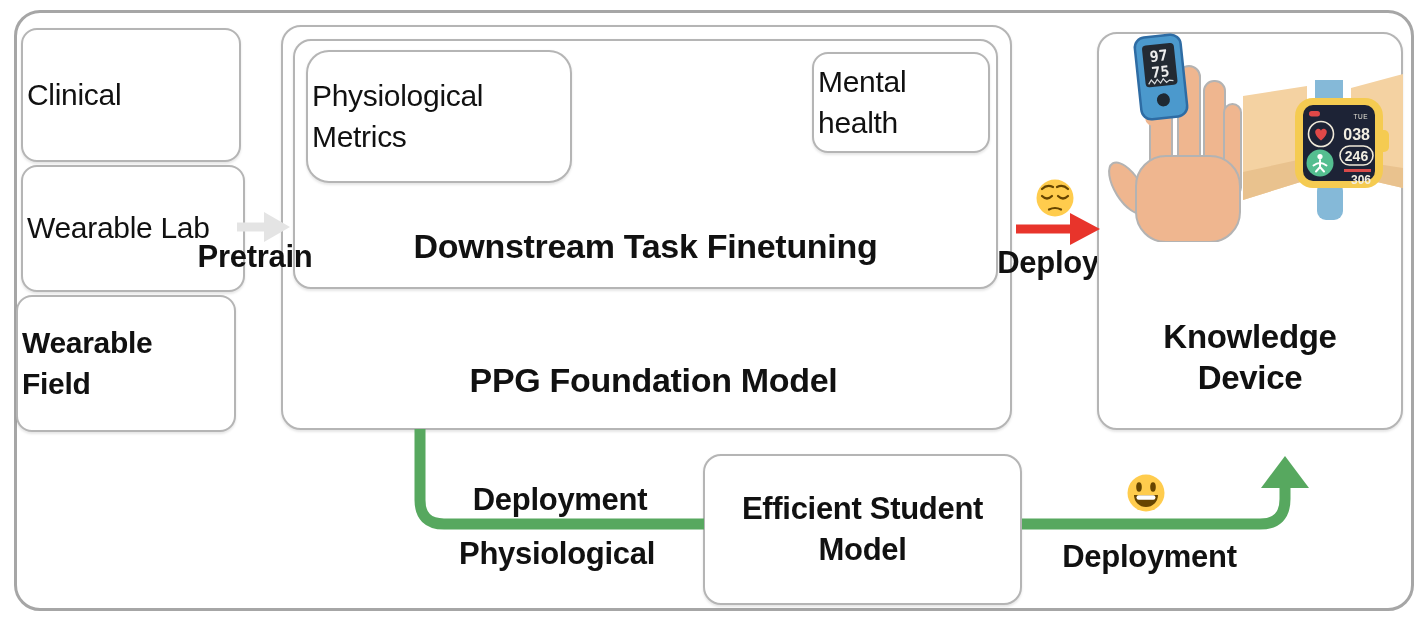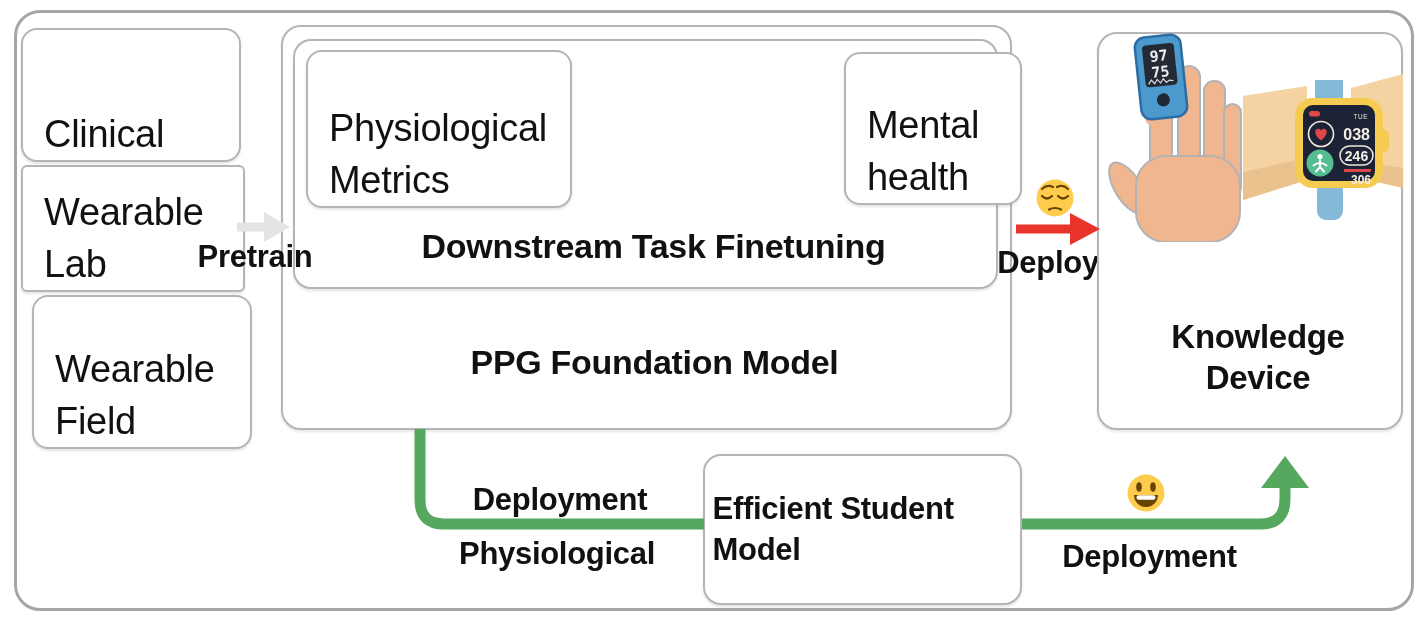--- a/index.html
+++ b/index.html
@@ -9,70 +9,70 @@
   }
   .frame{
     position:absolute;left:14px;top:10px;width:1400px;height:601px;
     border:3px solid #a6a6a6;border-radius:26px;background:#fff;box-sizing:border-box;
   }
   .box{
     position:absolute;background:#fff;border:2.5px solid #b5b5b5;border-radius:16px;
     box-sizing:border-box;box-shadow:0 1.5px 2.5px rgba(0,0,0,0.10);
   }
   .label-box{
-    display:flex;align-items:flex-end;padding-left:21px;padding-right:8px;
-    font-size:38px;line-height:1.35;letter-spacing:-0.3px;
+    display:flex;align-items:center;padding-left:4px;padding-right:8px;
+    font-size:30px;line-height:1.35;letter-spacing:-0.3px;
   }
   .big-box{border-radius:20px;}
   .title{
     position:absolute;font-weight:bold;font-size:34px;text-align:center;
-    letter-spacing:-0.3px;white-space:nowrap;margin-left:8px;
+    letter-spacing:-0.3px;white-space:nowrap;
   }
   .blabel{
     position:absolute;font-weight:bold;font-size:31px;text-align:center;
     letter-spacing:-0.3px;
   }
   .center-box{
-    display:flex;align-items:center;justify-content:center;text-align:left;
+    display:flex;align-items:center;justify-content:center;text-align:center;
     font-weight:bold;font-size:31px;line-height:1.3;letter-spacing:-0.3px;
   }
   .wrap2{white-space:normal;}
   svg{display:block;}
   .layer{position:absolute;left:0;top:0;pointer-events:none;}
 </style>
 </head>
 <body>
 
 <div class="stage">
 
   <div class="frame"></div>
 
   <div class="box label-box" style="left:21px;top:28px;width:220px;height:134px;">
     <span>Clinical</span>
   </div>
-  <div class="box label-box" style="left:21px;top:165px;width:224px;height:127px;border-radius:6px;">
+  <div class="box label-box" style="left:21px;top:165px;width:224px;height:127px;">
     <span>Wearable Lab</span>
   </div>
-  <div class="box label-box" style="left:32px;top:295px;width:220px;height:154px;">
+  <div class="box label-box" style="left:16px;top:295px;width:220px;height:137px;font-weight:bold;">
     <span>Wearable Field</span>
   </div>
 
   <div class="box big-box" style="left:281px;top:25px;width:731px;height:405px;"></div>
 
   <div class="box" style="left:293px;top:39px;width:705px;height:250px;border-radius:18px;"></div>
 
-  <div class="box label-box" style="left:306px;top:50px;width:266px;height:158px;">
+  <div class="box label-box" style="left:306px;top:50px;width:266px;height:133px;border-radius:23px;">
     <span>Physiological Metrics</span>
   </div>
-  <div class="box label-box" style="left:844px;top:52px;width:178px;height:153px;">
+  <div class="box label-box" style="left:812px;top:52px;width:178px;height:101px;">
     <span>Mental health</span>
   </div>
 
   <div class="title" style="left:293px;top:227px;width:705px;">Downstream Task Finetuning</div>
-  <div class="title" style="left:281px;top:343px;width:731px;">PPG Foundation Model</div>
+  <div class="title" style="left:281px;top:361px;width:731px;padding-left:7px;">PPG Foundation Model</div>
 
   <div class="blabel" style="left:175px;top:239px;width:160px;">Pretrain</div>
   <div class="blabel" style="left:982px;top:245px;width:205px;">Deployment</div>
   <div class="blabel" style="left:440px;top:482px;width:240px;">Deployment</div>
   <div class="blabel" style="left:437px;top:536px;width:240px;">Physiological</div>
   <div class="blabel" style="left:1032px;top:539px;width:235px;">Deployment</div>
 
   <div class="box center-box" style="left:703px;top:454px;width:319px;height:151px;border-radius:18px;">
     <span class="wrap2" style="width:300px;">Efficient Student Model</span>
   </div>

